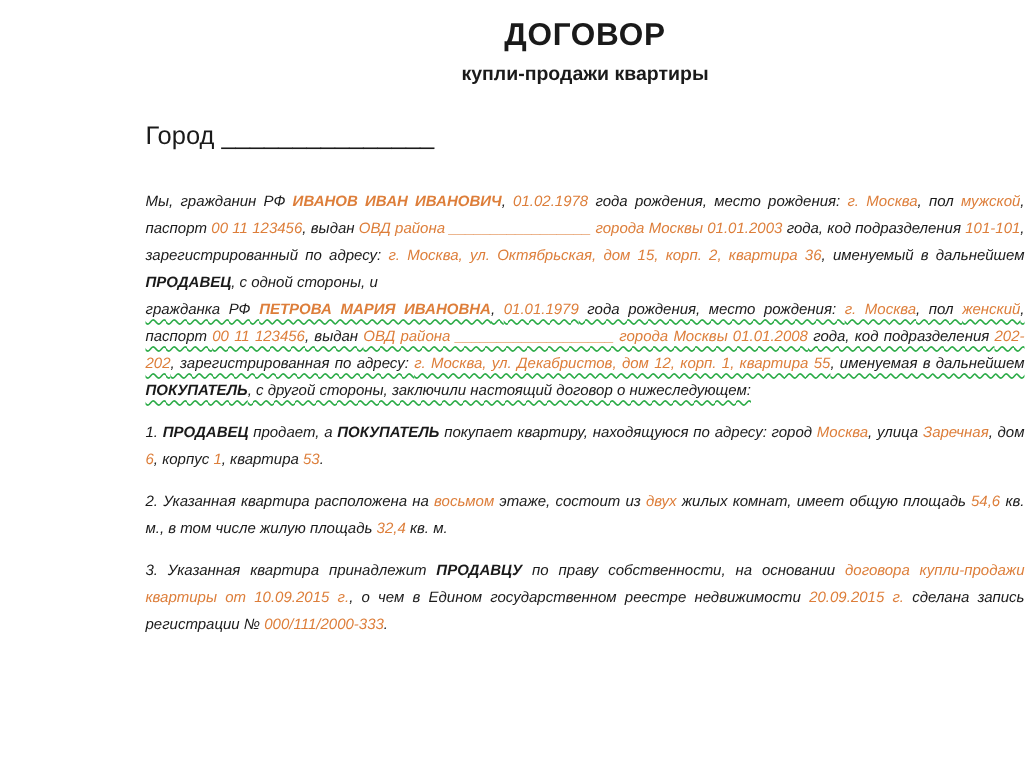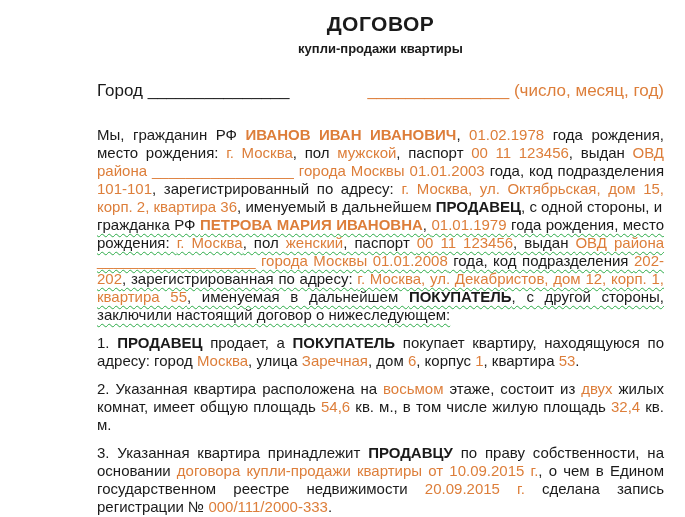--- a/index.html
+++ b/index.html
@@ -12,38 +12,39 @@
     margin:0;padding:0;
     width:685px;height:517px;
     overflow:hidden;
     background:var(--bg);
     font-family:"Liberation Sans","DejaVu Sans",sans-serif;
     color:var(--ink);
   }
   .page{
     box-sizing:border-box;
     width:685px;height:517px;
-    padding:11px 21px 0 97px;
+    padding:11px 2px 0 97px;
     overflow:hidden;
   }
   .title-block{text-align:center;font-weight:bold;}
   .title-line1{font-size:21px;line-height:25px;letter-spacing:.5px;}
   .title-line2{font-size:13px;line-height:26px;}
   .dateline{
     display:flex;justify-content:space-between;align-items:baseline;
     margin-top:19px;margin-bottom:26px;
     font-size:17px;line-height:19px;
   }
   .dateline .right{color:var(--accent);white-space:nowrap;}
   .blank{letter-spacing:0;}
   .para{
-    font-size:15px;
+    font-size:10px;
     line-height:18px;
     text-align:justify;
     margin:0 0 10px 0;
+    font-style:italic;
   }
   .para.tight{margin-bottom:0;}
   .run{}
   .orange{color:var(--accent);}
   .bold{font-weight:bold;}
   .gw{
     text-decoration-line:underline;
     text-decoration-style:wavy;
     text-decoration-color:var(--green);
     text-decoration-thickness:1px;
@@ -56,21 +57,20 @@
 
 <div class="page">
 
   <div class="title-block">
     <div class="title-line1">ДОГОВОР</div>
     <div class="title-line2">купли-продажи квартиры</div>
   </div>
 
   <div class="dateline">
     <div class="left"><span>Город </span><span class="blank">_______________</span></div>
-    <div class="right"><span class="blank">_______________</span><span> (число, месяц, год)</span></div>
   </div>
 
   <div>
       <div class="para tight"><span class="run">Мы, гражданин РФ </span><span class="run orange bold">ИВАНОВ ИВАН ИВАНОВИЧ</span><span class="run">, </span><span class="run orange">01.02.1978</span><span class="run"> года рождения, место рождения: </span><span class="run orange">г. Москва</span><span class="run">, пол </span><span class="run orange">мужской</span><span class="run">, паспорт </span><span class="run orange">00 11 123456</span><span class="run">, выдан </span><span class="run orange">ОВД района _________________ города Москвы 01.01.2003</span><span class="run"> года, код подразделения </span><span class="run orange">101-101</span><span class="run">, зарегистрированный по адресу: </span><span class="run orange">г. Москва, ул. Октябрьская, дом 15, корп. 2, квартира 36</span><span class="run">, именуемый в дальнейшем </span><span class="run bold">ПРОДАВЕЦ</span><span class="run">, с одной стороны, и</span></div>
       <div class="para"><span class="run gw">гражданка РФ </span><span class="run orange bold gw">ПЕТРОВА МАРИЯ ИВАНОВНА</span><span class="run gw">, </span><span class="run orange gw">01.01.1979</span><span class="run gw"> года рождения, место рождения: </span><span class="run orange gw">г. Москва</span><span class="run gw">, пол </span><span class="run orange gw">женский</span><span class="run gw">, паспорт </span><span class="run orange gw">00 11 123456</span><span class="run gw">, выдан </span><span class="run orange gw">ОВД района ___________________ города Москвы 01.01.2008</span><span class="run gw"> года, код подразделения </span><span class="run orange gw">202-202</span><span class="run gw">, зарегистрированная по адресу: </span><span class="run orange gw">г. Москва, ул. Декабристов, дом 12, корп. 1, квартира 55</span><span class="run gw">, именуемая в дальнейшем </span><span class="run bold gw">ПОКУПАТЕЛЬ</span><span class="run gw">, с другой стороны, заключили настоящий договор о нижеследующем:</span></div>
       <div class="para"><span class="run">1. </span><span class="run bold">ПРОДАВЕЦ</span><span class="run"> продает, а </span><span class="run bold">ПОКУПАТЕЛЬ</span><span class="run"> покупает квартиру, находящуюся по адресу: город </span><span class="run orange">Москва</span><span class="run">, улица </span><span class="run orange">Заречная</span><span class="run">, дом </span><span class="run orange">6</span><span class="run">, корпус </span><span class="run orange">1</span><span class="run">, квартира </span><span class="run orange">53</span><span class="run">.</span></div>
       <div class="para"><span class="run">2. Указанная квартира расположена на </span><span class="run orange">восьмом</span><span class="run"> этаже, состоит из </span><span class="run orange">двух</span><span class="run"> жилых комнат, имеет общую площадь </span><span class="run orange">54,6</span><span class="run"> кв. м., в том числе жилую площадь </span><span class="run orange">32,4</span><span class="run"> кв. м.</span></div>
       <div class="para"><span class="run">3. Указанная квартира принадлежит </span><span class="run bold">ПРОДАВЦУ</span><span class="run"> по праву собственности, на основании </span><span class="run orange">договора купли-продажи квартиры от 10.09.2015 г.</span><span class="run">, о чем в Едином государственном реестре недвижимости </span><span class="run orange">20.09.2015 г.</span><span class="run"> сделана запись регистрации № </span><span class="run orange">000/111/2000-333</span><span class="run">.</span></div>
     </div>
 

